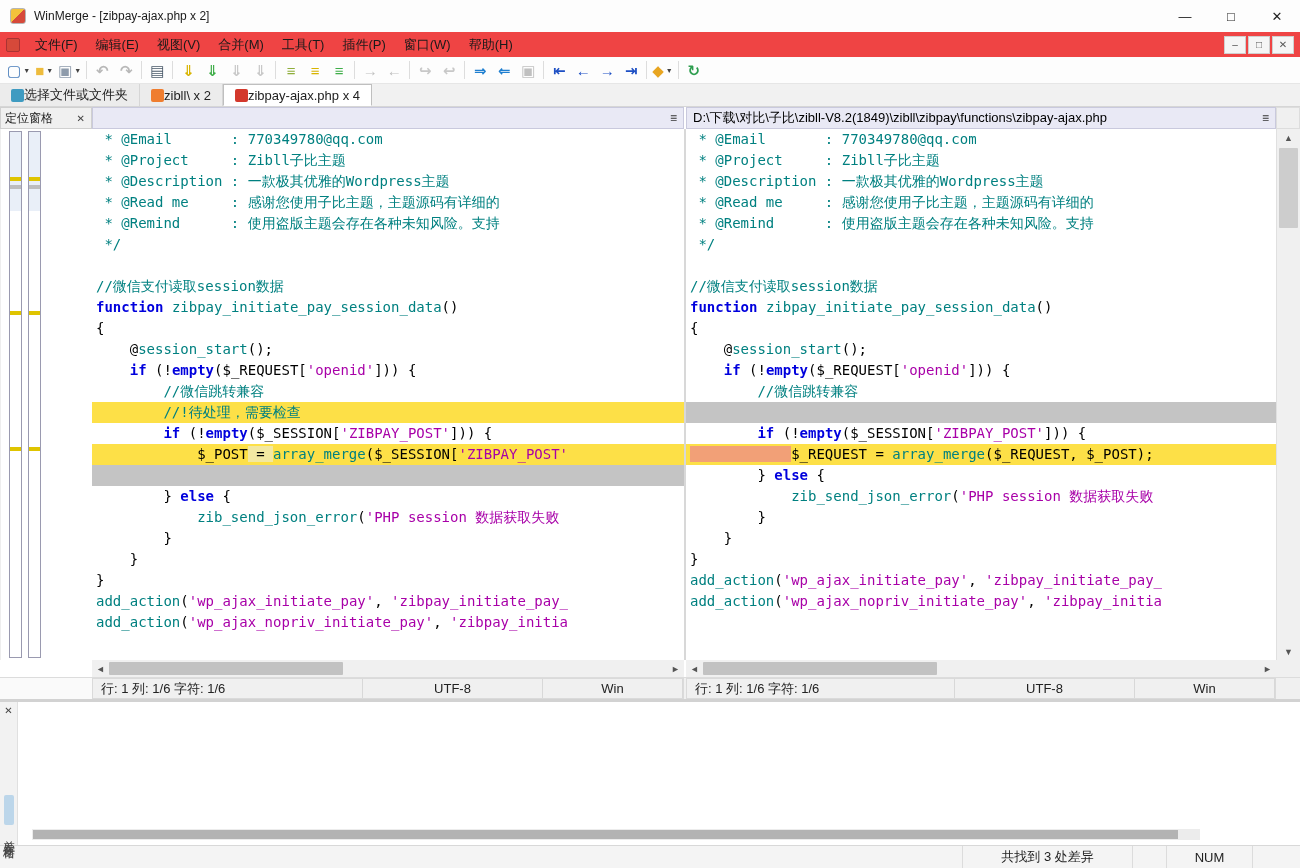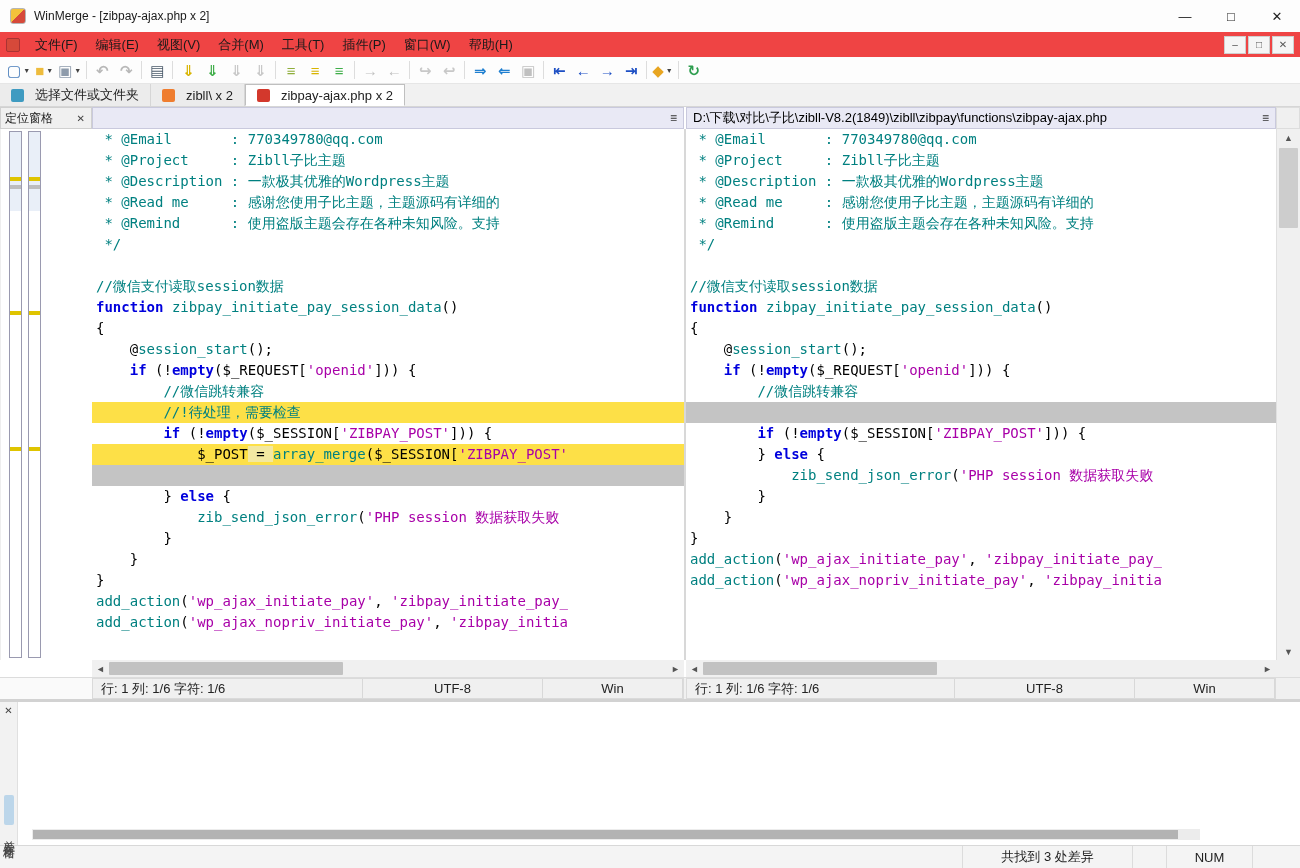--- a/index.html
+++ b/index.html
@@ -24,21 +24,21 @@
 
   
   .toolbar { height:27px; display:flex; align-items:center; background:#fdfdfd; border-bottom:1px solid #e6e6e6; padding-left:5px; }
   .tbtn { height:24px; min-width:24px; padding:0 2px; display:flex; align-items:center; justify-content:center; border-radius:2px; }
   .tbtn .glyph { font-size:15px; line-height:1; font-weight:bold; }
   .tbtn .caret { font-size:7px; color:#444; margin-left:2px; }
   .tsep { width:1px; height:18px; background:#ddd; margin:0 3px; }
 
   
   .tabbar { height:23px; background:#f1f1f1; display:flex; align-items:flex-end; border-bottom:1px solid #d6d6d6; }
-  .tab { height:22px; display:flex; align-items:center; gap:11px; padding:0 11px; font-size:13px; color:#222;
+  .tab { height:22px; display:flex; align-items:center; gap:0; padding:0 11px; font-size:13px; color:#222;
          background:#ececec; border-right:1px solid #d6d6d6; }
   .tab.active { background:#ffffff; border:1px solid #bfbfbf; border-bottom:1px solid #fff; }
   .tab-ico { width:13px; height:13px; border-radius:2px; display:inline-block; }
 
   
   .paneheaders { height:22px; display:flex; }
   .loc-header { width:92px; background:#f0f0f0; border:1px solid #d0d0d0; display:flex; align-items:center;
                 padding:0 4px; font-size:12px; color:#222; }
   .loc-header .x { margin-left:auto; font-size:10px; color:#444; padding:0 2px; }
   .path-header { background:#e9e9f5; border:1px solid #c9c9dd; display:flex; align-items:center;
@@ -243,21 +243,21 @@
     <div class="tab">
       <span class="tab-ico" style="background: rgb(63, 155, 193);"></span>
       <span>选择文件或文件夹</span>
     </div>
     <div class="tab">
       <span class="tab-ico" style="background: rgb(239, 125, 47);"></span>
       <span>zibll\ x 2</span>
     </div>
     <div class="tab active">
       <span class="tab-ico" style="background: rgb(211, 56, 44);"></span>
-      <span>zibpay-ajax.php x 2</span>
+      <span>zibpay-ajax.php x 4</span>
     </div>
   </div>
 
 <div class="paneheaders">
   <div class="loc-header">
     <span>定位窗格</span>
     <span class="x">✕</span>
   </div>
   <div class="path-header ph-left">
     <span class="burger">≡</span>
@@ -322,20 +322,21 @@
       <div class="line"><span class="cm"> */</span></div>
       <div class="line"></div>
       <div class="line"><span class="cm">//微信支付读取session数据</span></div>
       <div class="line"><span class="kw">function</span><span class="p"> </span><span class="fn">zibpay_initiate_pay_session_data</span><span class="p">()</span></div>
       <div class="line"><span class="p">{</span></div>
       <div class="line"><span class="p">    @</span><span class="fn">session_start</span><span class="p">();</span></div>
       <div class="line"><span class="p">    </span><span class="kw">if</span><span class="p"> (!</span><span class="kw">empty</span><span class="p">($_REQUEST[</span><span class="str">'openid'</span><span class="p">])) {</span></div>
       <div class="line"><span class="p">        </span><span class="cm">//微信跳转兼容</span></div>
       <div class="line gap"></div>
       <div class="line"><span class="p">        </span><span class="kw">if</span><span class="p"> (!</span><span class="kw">empty</span><span class="p">($_SESSION[</span><span class="str">'ZIBPAY_POST'</span><span class="p">])) {</span></div>
+      <div class="line diff"><span class="p b-ins">            </span><span class="p">$_REQUEST = </span><span class="fn">array_merge</span><span class="p">($_REQUEST, $_POST);</span></div>
       <div class="line"><span class="p">        } </span><span class="kw">else</span><span class="p"> {</span></div>
       <div class="line"><span class="p">            </span><span class="fn">zib_send_json_error</span><span class="p">(</span><span class="str">'PHP session 数据获取失败</span></div>
       <div class="line"><span class="p">        }</span></div>
       <div class="line"><span class="p">    }</span></div>
       <div class="line"><span class="p">}</span></div>
       <div class="line"><span class="fn">add_action</span><span class="p">(</span><span class="str">'wp_ajax_initiate_pay'</span><span class="p">, </span><span class="str">'zibpay_initiate_pay_</span></div>
       <div class="line"><span class="fn">add_action</span><span class="p">(</span><span class="str">'wp_ajax_nopriv_initiate_pay'</span><span class="p">, </span><span class="str">'zibpay_initia</span></div>
     </div>
   <div class="vscroll">
     <div class="varrow">▲</div>

